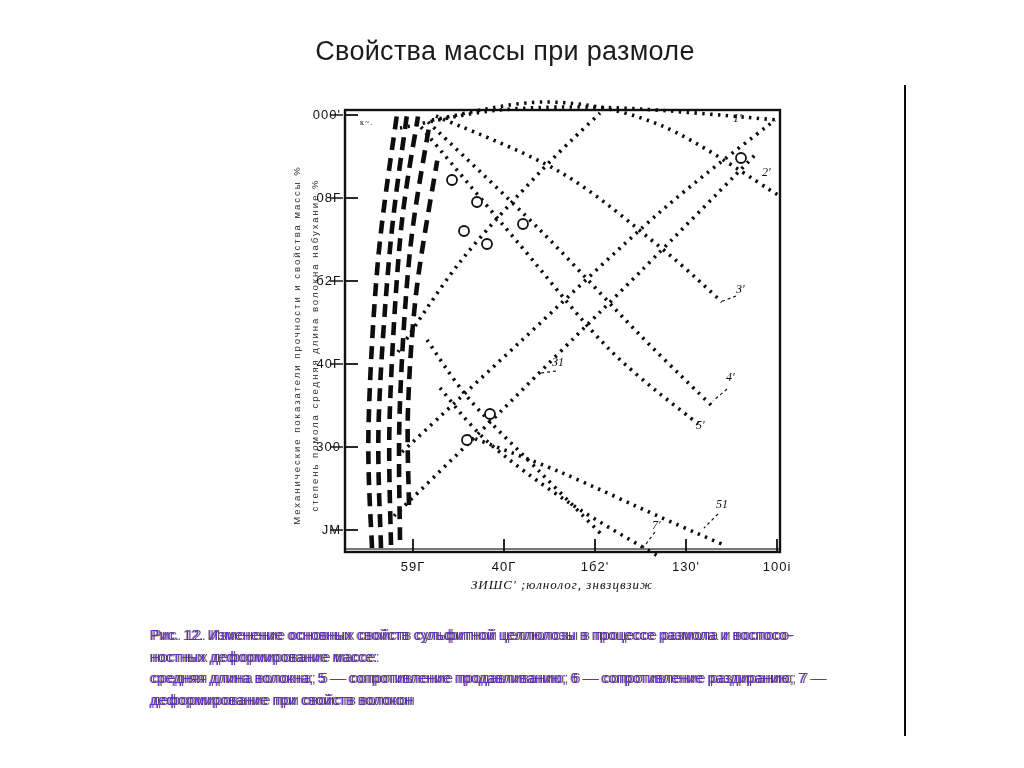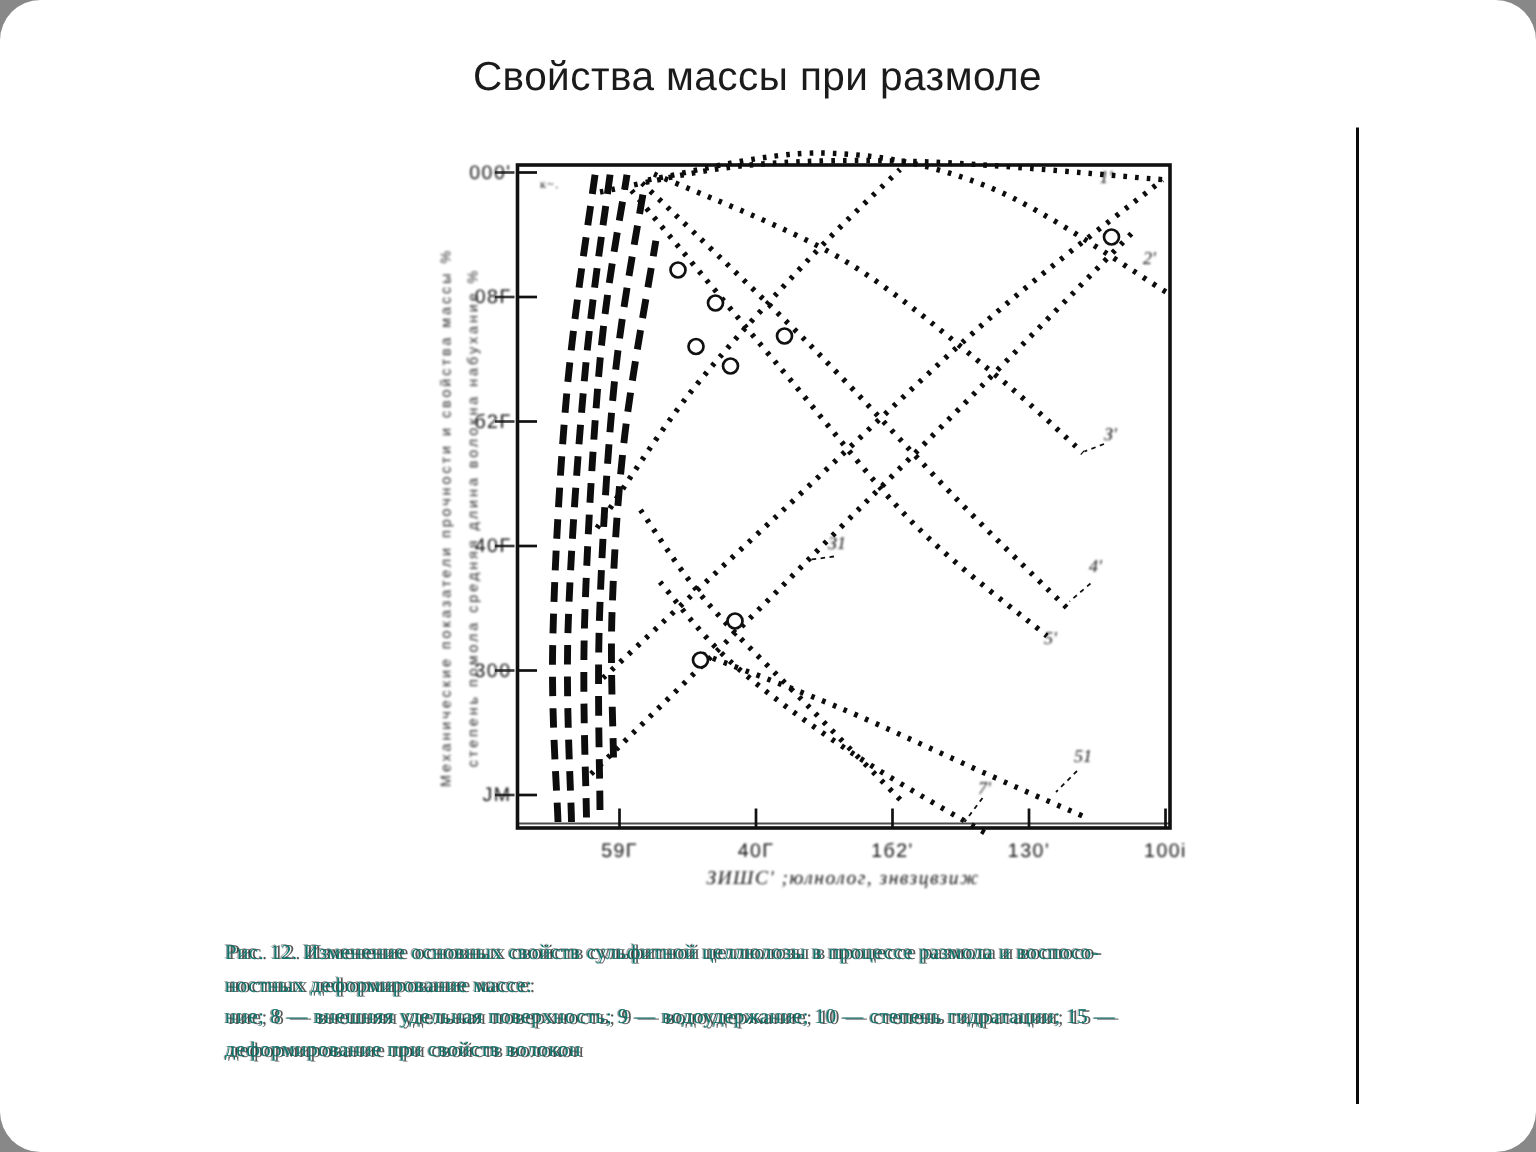--- a/index.html
+++ b/index.html
@@ -1,25 +1,25 @@
 <!DOCTYPE html>
 <html><head>
 <meta charset="utf-8">
 <style>
   html,body{margin:0;padding:0;background:#888;}
   #slide{position:relative;width:1024px;height:768px;background:#ffffff;overflow:hidden;
-         font-family:"Liberation Sans",sans-serif;color:#1a1a1a;border-radius:27px;}
+         font-family:"Liberation Sans",sans-serif;color:#1a1a1a;}
   #slide-title{position:absolute;top:36px;left:0;width:1010px;text-align:center;
          font-size:27px;letter-spacing:.3px;color:#1b1b1b;}
   #chart-svg{position:absolute;left:0;top:0;}
   .garble{filter:blur(.55px);}
   .garble2{filter:blur(.75px);opacity:.92;}
   #caption{position:absolute;left:150px;top:625px;width:762px;
-         font-family:Liberation Serif, serif;font-size:14px;line-height:21.6px;
-         color:#0f766e;letter-spacing:.3px;
+         font-family:Liberation Sans, sans-serif;font-size:14px;line-height:21.6px;
+         color:#6d28d9;letter-spacing:.3px;
          text-shadow:2.2px .4px 0 rgba(25,25,25,.72), -.9px -.3px 0 rgba(25,25,25,.42);
          filter:blur(.45px);}
   #divider{position:absolute;left:904px;top:85px;width:2px;height:651px;background:#0a0a0a;}
   text{fill:#111;}
   .ytick-label{font-family:"Liberation Sans",sans-serif;font-size:13px;letter-spacing:1px;}
   .xtick-label{font-family:"Liberation Sans",sans-serif;font-size:13px;letter-spacing:1px;}
   .axis-title{font-family:"Liberation Serif",serif;font-style:italic;font-size:13px;letter-spacing:1px;}
   .vtitle{font-family:"Liberation Sans",sans-serif;font-size:9.5px;letter-spacing:2px;}
   .curve-label{font-family:"Liberation Serif",serif;font-style:italic;font-size:12px;}
   .tiny-note{font-family:"Liberation Serif",serif;font-size:8px;letter-spacing:1px;}
@@ -117,18 +117,18 @@
         <text x="696" y="429" class="curve-label garble">5'</text>
         <text x="552" y="366" class="curve-label garble">З1</text>
         <text x="716" y="508" class="curve-label garble">51</text>
         <text x="652" y="529" class="curve-label garble">7'</text>
       </g>
   </svg>
 
   <div id="caption">
       <div>Рис. 12. Изменение основных свойств сульфитной целлюлозы в процессе размола и воспосо-</div>
       <div>ностных деформирование массе:</div>
-      <div>ние; 8 — внешняя удельная поверхность; 9 — водоудержание; 10 — степень гидратации; 15 —</div>
+      <div>средняя длина волокна; 5 — сопротивление продавливанию; 6 — сопротивление раздиранию; 7 —</div>
       <div>деформирование при свойств волокон</div>
     </div>
 
   <div id="divider"></div>
 </div>
 
 </body></html>

